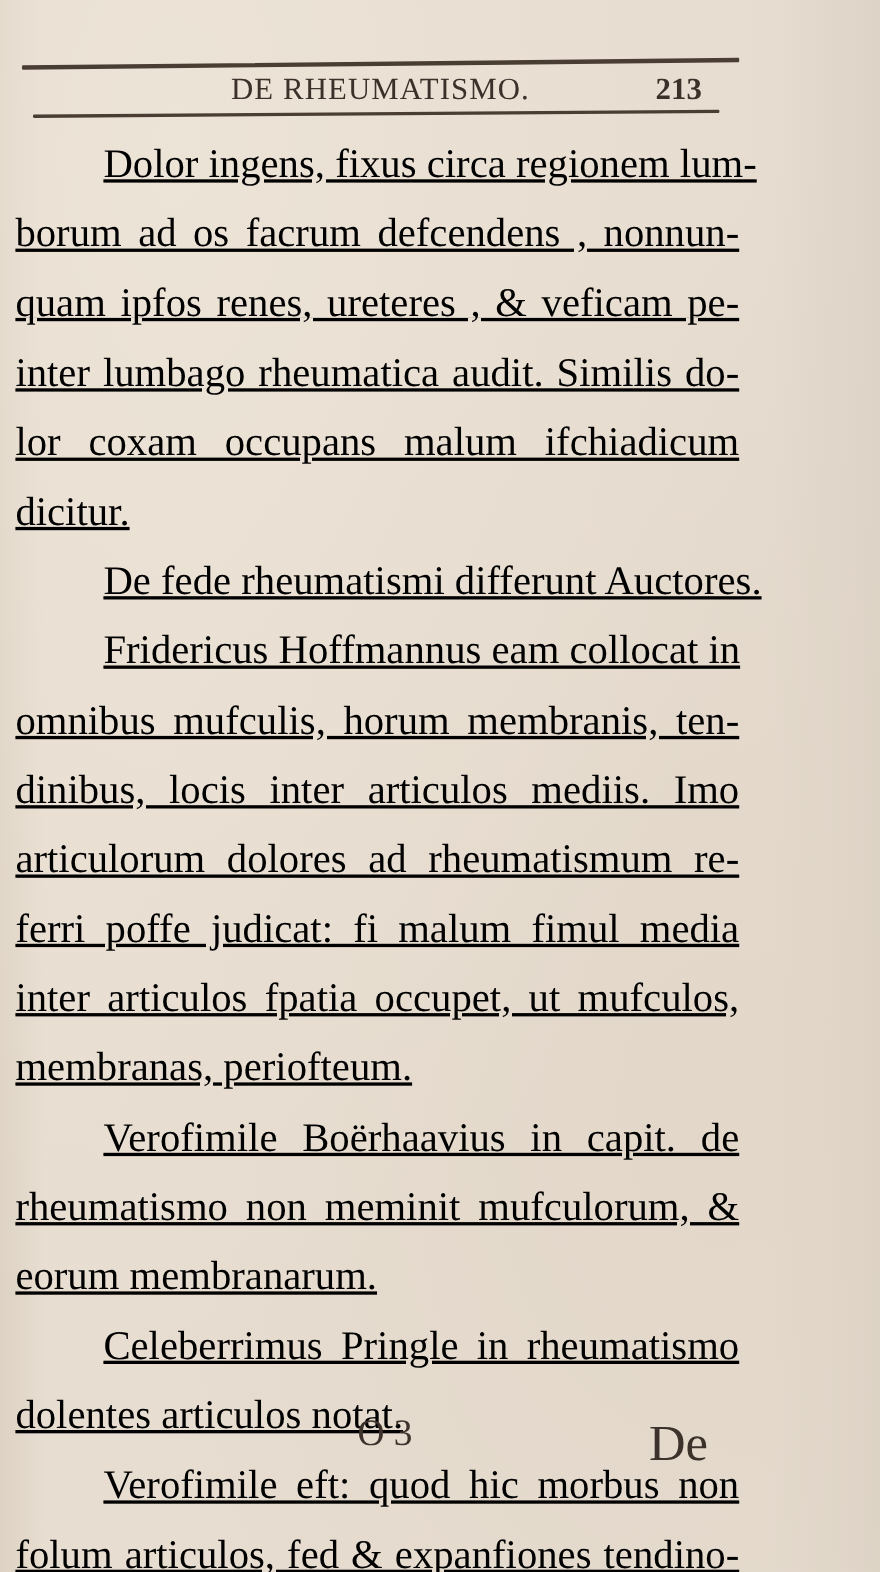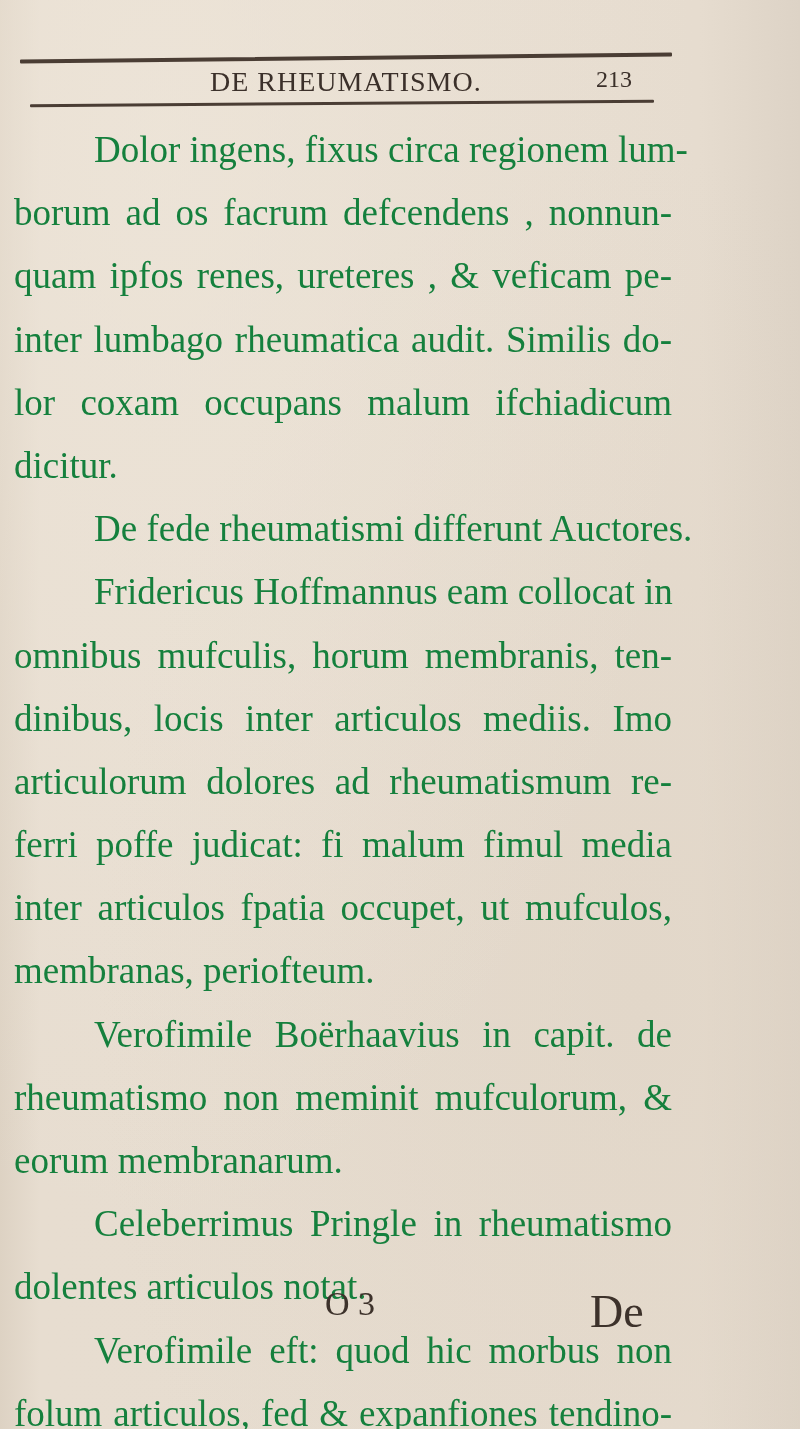--- a/index.html
+++ b/index.html
@@ -59,38 +59,39 @@
     top: 4px;
     font-size: 28px;
     letter-spacing: 1px;
     font-variant: small-caps;
     color: #3b302a;
   }
   .page-number {
     position: absolute;
     left: 596px;
     top: 4px;
-    font-size: 24px;
-    font-weight: normal;
+    font-size: 28px;
+    font-weight: bold;
     color: #3b302a;
   }
   .body-text {
     position: absolute;
     left: 14px;
     top: 118px;
     width: 658px;
   }
   .line {
     height: 63.2px;
     line-height: 63.2px;
     font-size: 37px;
     white-space: nowrap;
     text-align: justify;
     text-align-last: justify;
-    color: #15803d;
+    color: #000000;
+    text-decoration: underline;
   }
   .line.indent {
     padding-left: 80px;
   }
   .line.last {
     text-align-last: left;
   }
   .catchline {
     position: absolute;
     top: 1285px;

